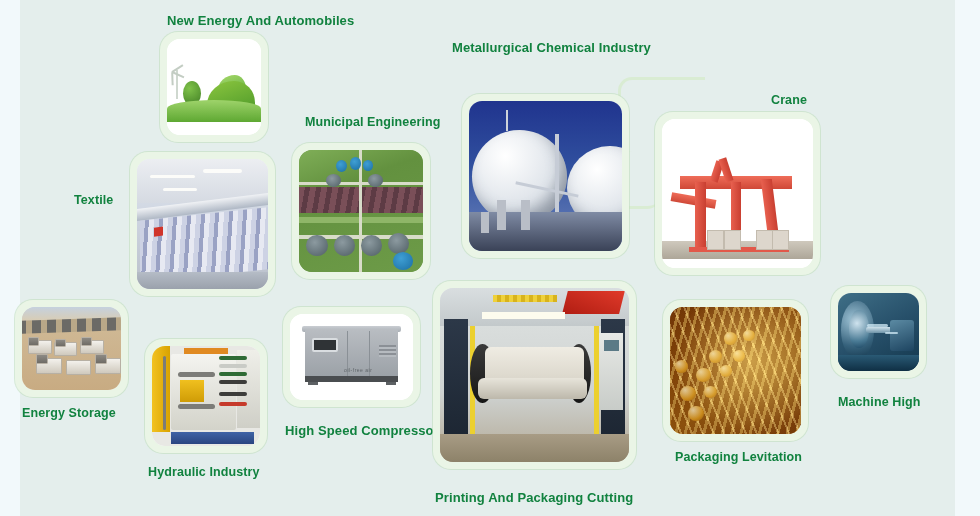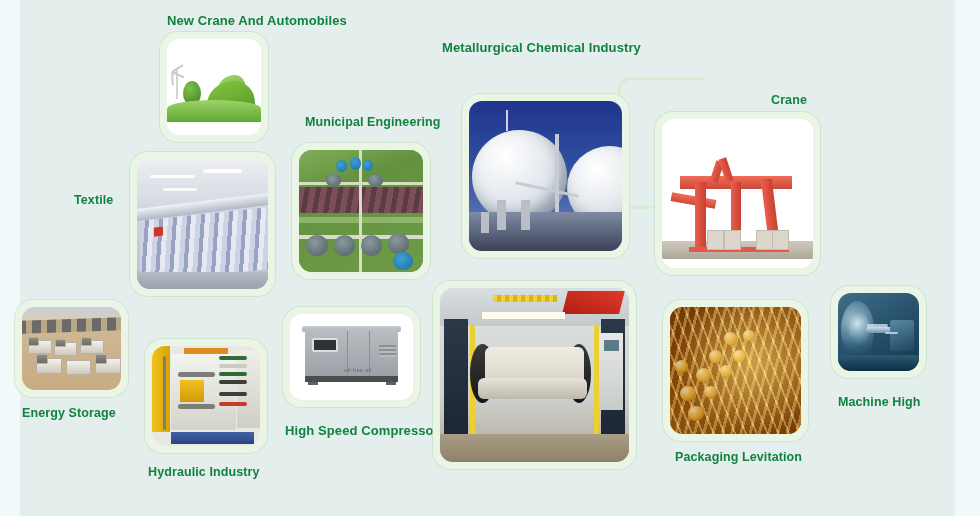--- a/index.html
+++ b/index.html
@@ -233,21 +233,21 @@
         <div class="trunk"></div>
           <div class="tree"></div>
         <div class="cartop"></div>
           <div class="car"></div>
         <div class="wheel w1"></div>
           <div class="wheel w2"></div>
         <div class="grass"></div>
       </div>
     </div>
   </div>
-  <div class="label big" style="left:167px;top:14px;">New Crane And Automobiles</div>
+  <div class="label big" style="left:167px;top:14px;">New Energy And Automobiles</div>
 
   <div class="card" style="left:292px;top:143px;width:138px;height:136px;">
     <div class="frame"></div>
     <div class="photo">
       <div class="inner art-municipal">
         <div class="g1"></div>
         <div class="band b1"></div>
         <div class="band b2"></div>
         <div class="road" style="left:0;right:0;top:26%;height:3%;"></div>
         <div class="road" style="left:0;right:0;top:70%;height:3%;"></div>
@@ -276,21 +276,21 @@
         <div class="sph" style="left:64%;top:30%;width:56%;height:56%;"></div>
         <div class="pipe" style="left:56%;top:22%;width:4px;height:56%;"></div>
         <div class="pipe" style="left:30%;top:58%;width:42%;height:3px;transform:rotate(12deg);"></div>
         <div class="base"></div>
         <div class="leg" style="left:18%;top:66%;width:6%;height:20%;"></div>
         <div class="leg" style="left:34%;top:66%;width:6%;height:20%;"></div>
         <div class="leg" style="left:8%;top:74%;width:5%;height:14%;"></div>
       </div>
     </div>
   </div>
-  <div class="label big" style="left:442px;top:41px;">Metallurgical Chemical Industry</div>
+  <div class="label big" style="left:452px;top:41px;">Metallurgical Chemical Industry</div>
 
   <div class="card" style="left:655px;top:112px;width:165px;height:163px;">
     <div class="frame"></div>
     <div class="photo">
       <div class="inner art-crane">
         <div class="grd"></div>
         <div class="boom" style="left:12%;top:38%;width:74%;"></div>
         <div class="boom" style="left:6%;top:52%;width:30%;height:6%;transform:rotate(10deg);"></div>
         <div class="leg" style="left:22%;top:42%;width:7%;height:44%;"></div>
         <div class="leg" style="left:46%;top:42%;width:6%;height:44%;"></div>
@@ -404,20 +404,21 @@
         <div class="drum" style="left:16%;"></div>
         <div class="drum" style="right:20%;"></div>
         <div class="roll"></div>
         <div class="roll" style="top:52%;height:12%;left:20%;width:58%;background:linear-gradient(180deg,#e7e4da,#bdb8ab);"></div>
         <div class="panel"></div>
         <div class="scr"></div>
         <div class="floor"></div>
       </div>
     </div>
   </div>
+  <div class="label big" style="left:435px;top:491px;">Printing And Packaging Cutting</div>
 
   <div class="card" style="left:663px;top:300px;width:145px;height:141px;">
     <div class="frame"></div>
     <div class="photo">
       <div class="inner art-maglev">
         <div class="rods"></div>
         <div class="rods2"></div>
         <div class="ball" style="left:8%;top:62%;width:12%;height:12%;"></div>
         <div class="ball" style="left:20%;top:48%;width:11%;height:11%;"></div>
         <div class="ball" style="left:30%;top:34%;width:10%;height:10%;"></div>

